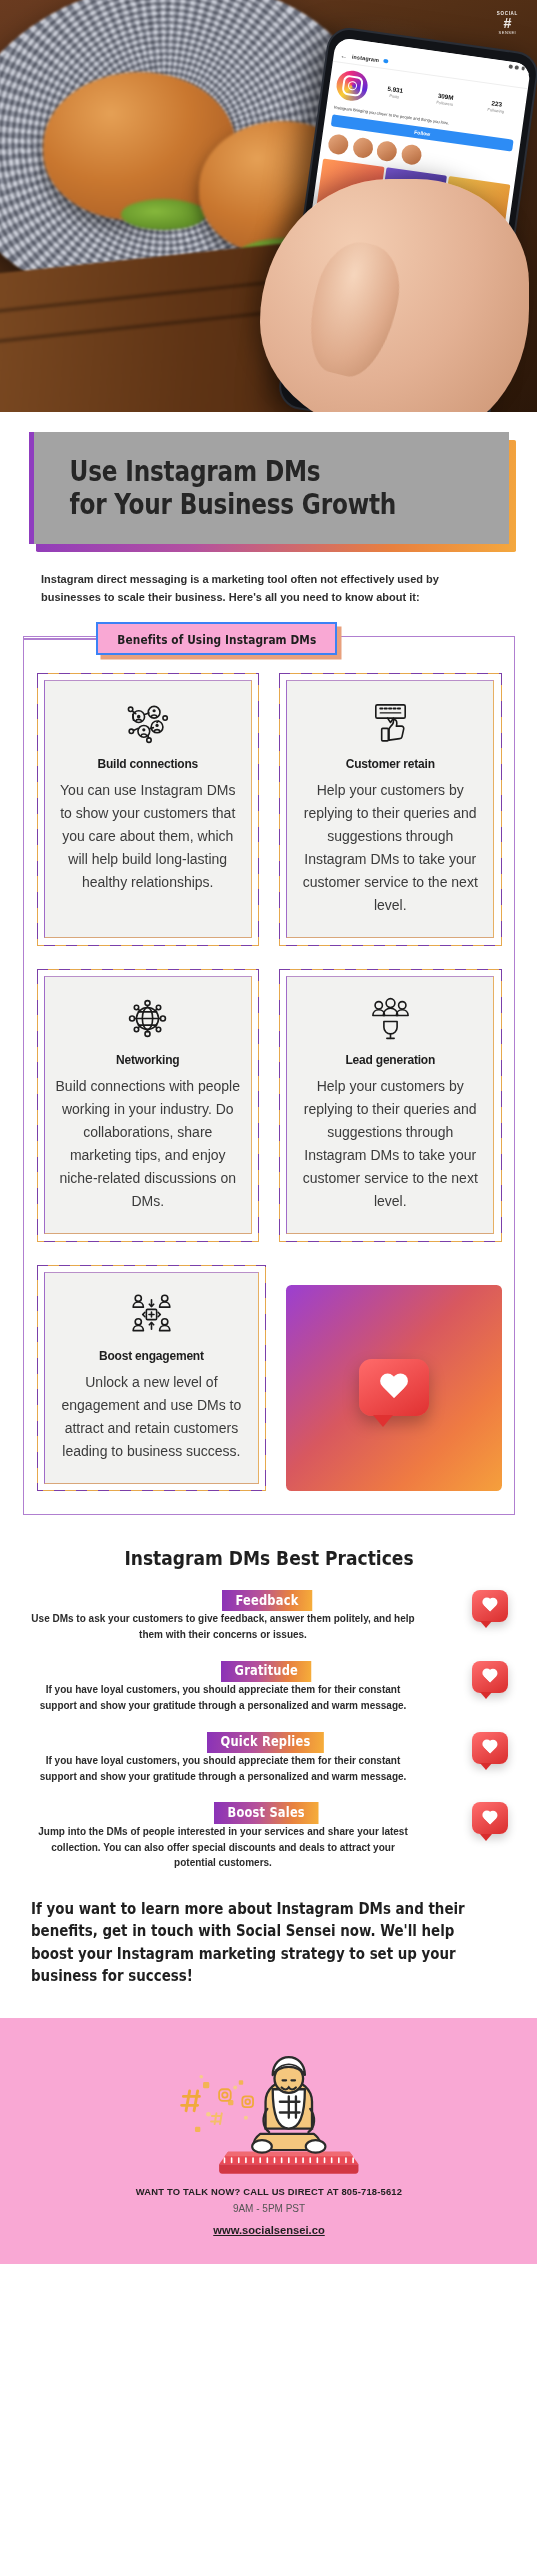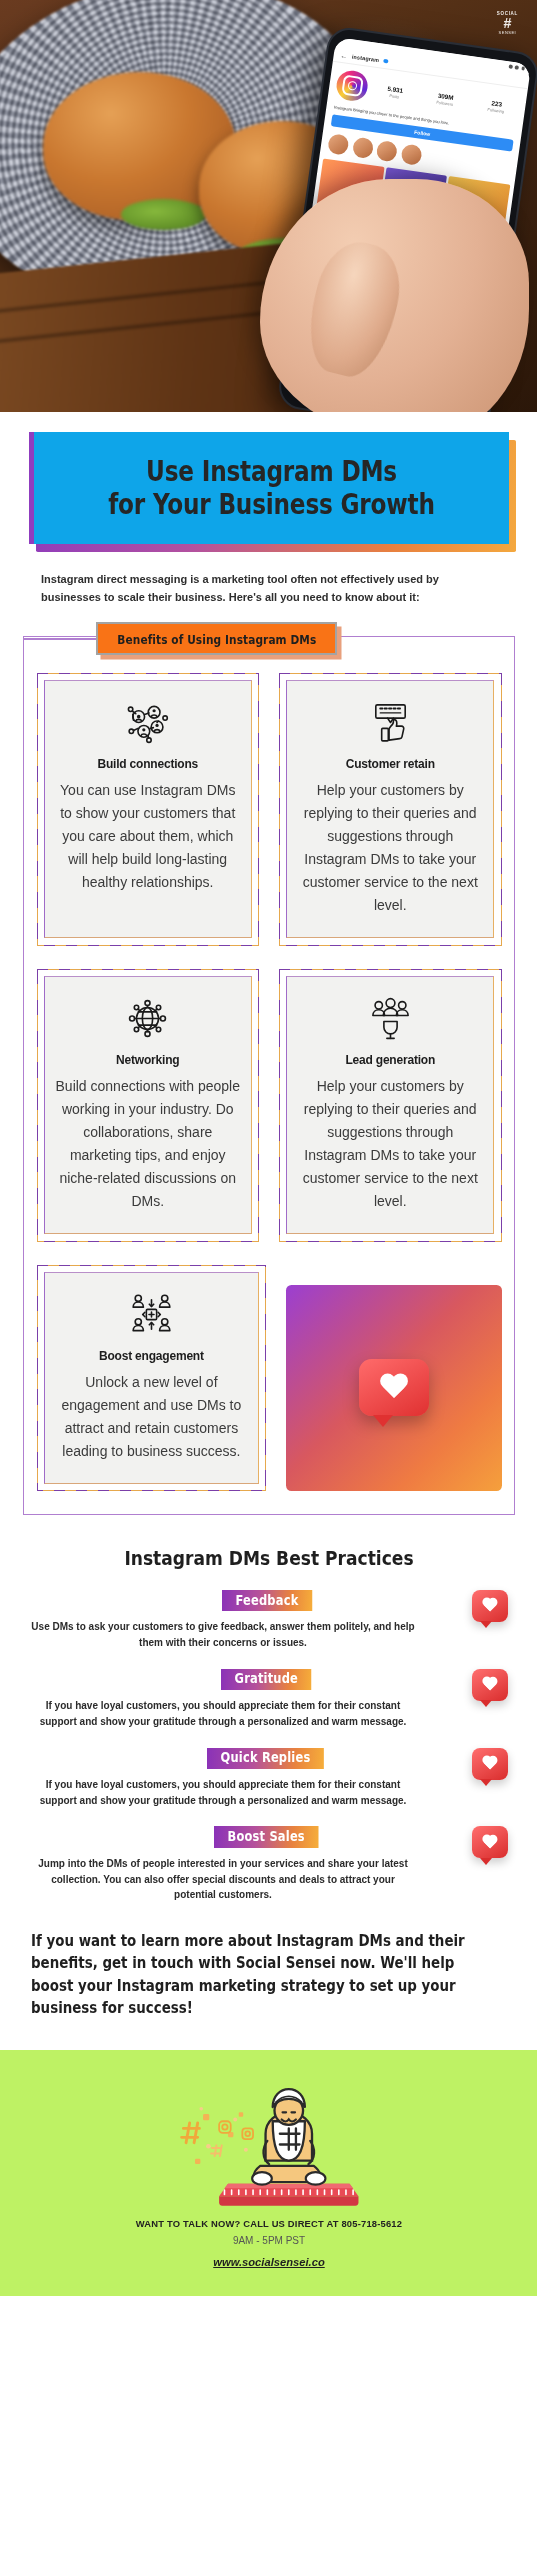--- a/index.html
+++ b/index.html
@@ -177,24 +177,24 @@
     margin: 20px 29px 0 29px;
   }
   .title-shadow {
     position: absolute;
     left: 7.2px; top: 8px; right: -7.2px; bottom: -8px;
     background: linear-gradient(100deg, #8e3bbd 0%, #b3519f 35%, #e8803f 75%, #f4a83e 100%);
     border-radius: 1.8px;
   }
   .title-box {
     position: relative;
-    background: #0ea5e9;
+    background: #a3a3a3;
     border-left: 5.4px solid #8f3dbf;
     padding: 23px 18px 23px 18px;
-    text-align: center;
+    text-align: left;
   }
   .title-box h1 {
     font-family: "DejaVu Sans Condensed", "Liberation Sans Narrow", "Liberation Sans", sans-serif;
     font-weight: 800;
     font-size: 28px;
     line-height: 1.18;
     color: #262626;
     letter-spacing: -0.2px;
     transform: scaleX(.92);
   }
@@ -212,22 +212,22 @@
   
   .benefits {
     position: relative;
     margin: 29px 23px 0 23px;
     padding: 36px 12.5px 23px 12.5px;
     border: 1.4px solid #b07fd0;
   }
   .benefits-header {
     position: absolute;
     top: -14.3px; left: 72px;
-    background: #f97316;
-    border: 2px solid #a3a3a3;
+    background: #f9a8d4;
+    border: 2px solid #3b82f6;
     padding: 6.3px 12.5px;
     box-shadow: 4.5px 4.5px 0 0 #e8a07d;
   }
   .benefits-header span {
     font-family: "DejaVu Sans Condensed", "Liberation Sans Narrow", "Liberation Sans", sans-serif;
     font-weight: 800;
     font-size: 12.5px;
     color: #1f1f1f;
     letter-spacing: 0.1px;
     transform: scaleX(.94);
@@ -335,21 +335,20 @@
     color: #ffffff;
     font-family: "DejaVu Sans Condensed", "Liberation Sans Narrow", "Liberation Sans", sans-serif;
     font-weight: 800;
     font-size: 13.4px;
     padding: 2.7px 14.3px 3.6px 14.3px;
     letter-spacing: 0.2px;
     transform: scaleX(.95);
     transform-origin: left center;
   }
   .practice p {
-    margin-top: 8px;
     font-size: 10px;
     line-height: 1.58;
     color: #2b2b2b;
     font-weight: 600;
     max-width: 385px;
   }
   .mini-heart {
     position: absolute;
     right: 0; top: 0;
     width: 36px; height: 32px;
@@ -380,21 +379,21 @@
     font-size: 15.7px;
     line-height: 1.42;
     color: #1f1f1f;
     transform: scaleX(.95);
     transform-origin: left center;
   }
 
   
   .footer {
     margin-top: 30.5px;
-    background: #bef264;
+    background: #f9a8d4;
     padding: 23px 18px 27px 18px;
     text-align: center;
   }
   .guru { height: 134px; display:flex; align-items:center; justify-content:center; }
   .guru svg { height: 134px; }
   .footer-phone {
     margin-top: 10.8px;
     font-size: 9.4px;
     font-weight: 800;
     color: #222;
@@ -406,21 +405,20 @@
     color: #555;
     font-weight: 500;
   }
   .footer-url {
     margin-top: 10px;
     font-size: 11.2px;
     font-weight: 700;
     color: #1f1f1f;
     text-decoration: underline;
     display: inline-block;
-    font-style: italic;
   }
 </style>
 </head>
 <body>
 
 <div class="page">
 
   <div class="hero">
     <div class="hero-photo"></div>
     <div class="basket"></div>

